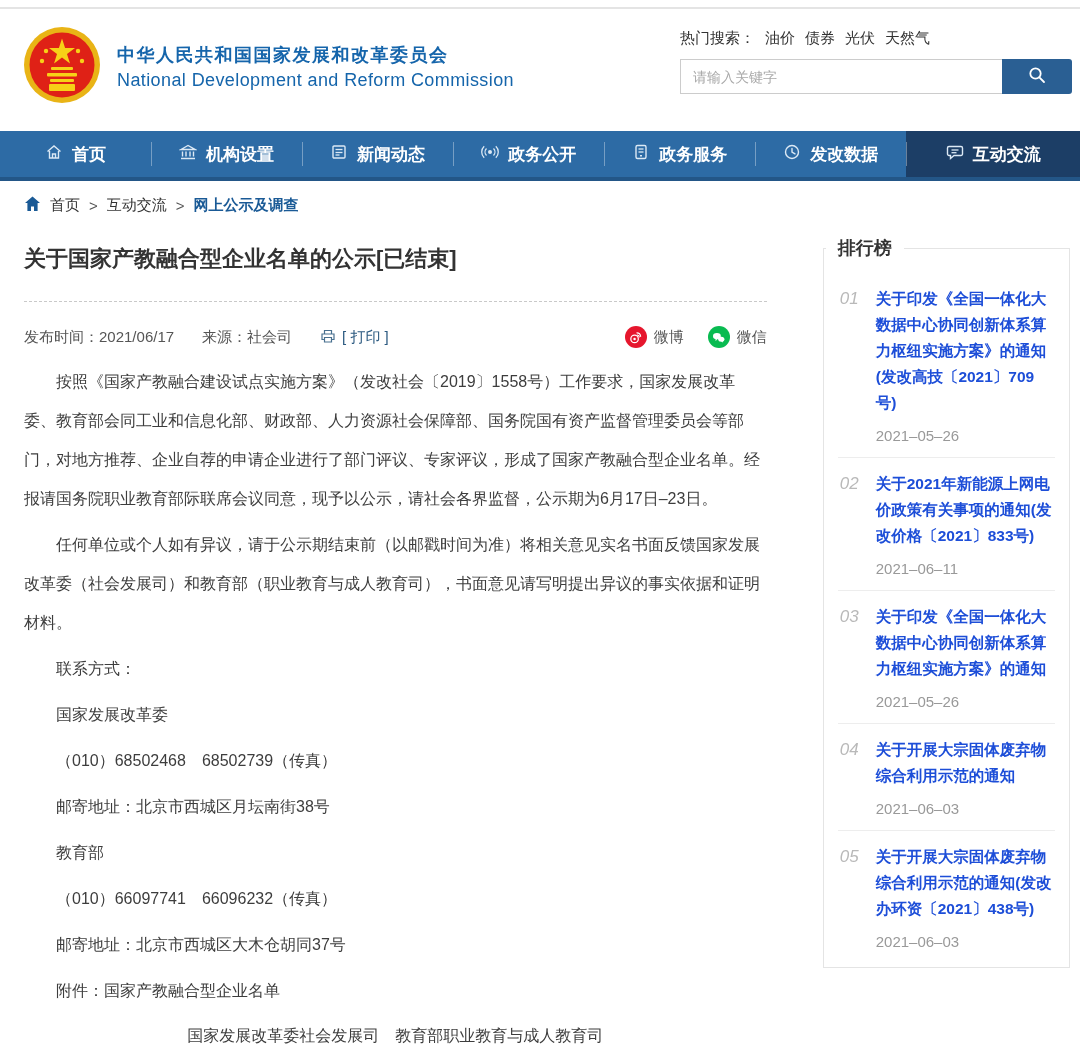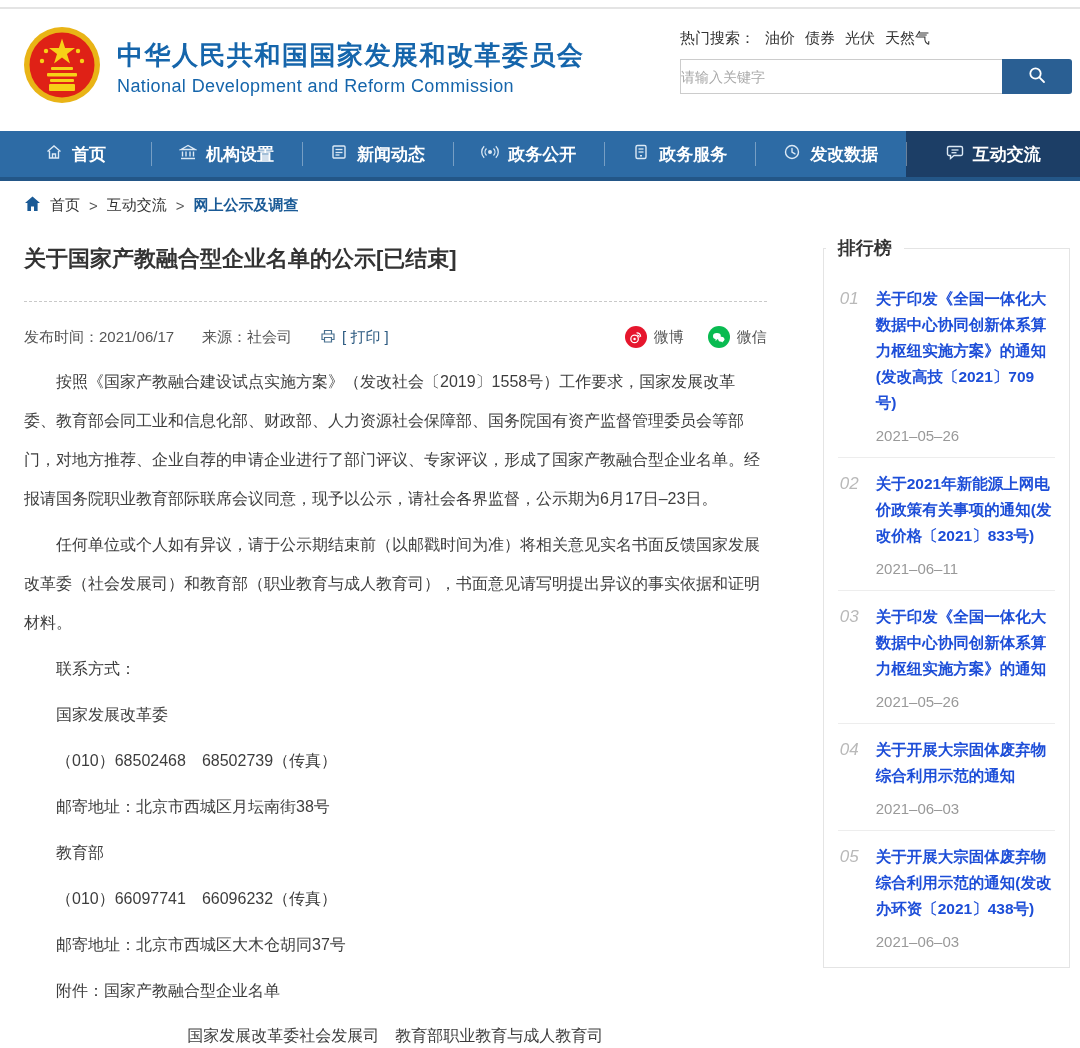--- a/index.html
+++ b/index.html
@@ -8,27 +8,27 @@
     width:1080px; height:1048px; overflow:hidden;
     background:#fff;
     font-family:"Liberation Sans","DejaVu Sans",sans-serif;
     color:#333;
   }
   .top-line { height:9px; border-bottom:2px solid #e4e4e4; }
 
   
   .site-header { display:flex; justify-content:space-between; align-items:flex-start; padding:16px 8px 0 22px; height:122px; }
   .brand { display:flex; align-items:center; gap:15px; }
-  .brand-text .title-cn { font-size:26px; font-weight:bold; color:#1565ab; letter-spacing:1.5px; }
+  .brand-text .title-cn { font-size:18px; font-weight:bold; color:#1565ab; letter-spacing:1.5px; }
   .brand-text .title-en { font-size:18px; color:#1565ab; margin-top:3px; letter-spacing:0.4px; }
   .header-right { width:392px; padding-top:4px; }
   .hot-search { font-size:15px; color:#333; margin-bottom:11px; }
   .hot-search a { color:#333; text-decoration:none; margin-left:10px; }
   .search-box { display:flex; height:35px; }
-  .search-box input { flex:1; border:1px solid #ccc; border-right:none; padding:0 0; font-size:14px; color:#333; outline:none; background:#fff; }
+  .search-box input { flex:1; border:1px solid #ccc; border-right:none; padding:0 12px; font-size:14px; color:#333; outline:none; background:#fff; }
   .search-box input::placeholder { color:#a9a9a9; }
   .search-btn { width:70px; background:#2a5f93; border:none; border-radius:0 3px 3px 0; cursor:pointer; display:flex; align-items:center; justify-content:center; }
 
   
   nav { display:flex; background:#2d6ba5; height:50px; border-bottom:4px solid #235687; }
   .nav-item { flex:1; display:flex; align-items:center; justify-content:center; gap:9px; color:#fff; font-size:17px; font-weight:bold; text-decoration:none; position:relative; }
   .nav-item + .nav-item::before { content:""; position:absolute; left:0; top:11px; height:24px; width:1px; background:rgba(255,255,255,.35); }
   .nav-item.active { background:#1c3e66; flex:1.15; }
   .nav-item svg { flex:none; }
 

